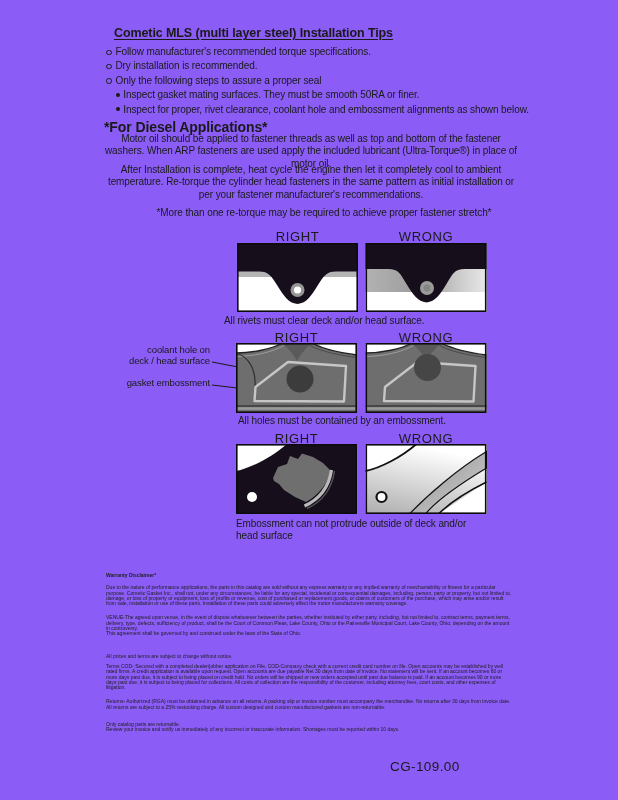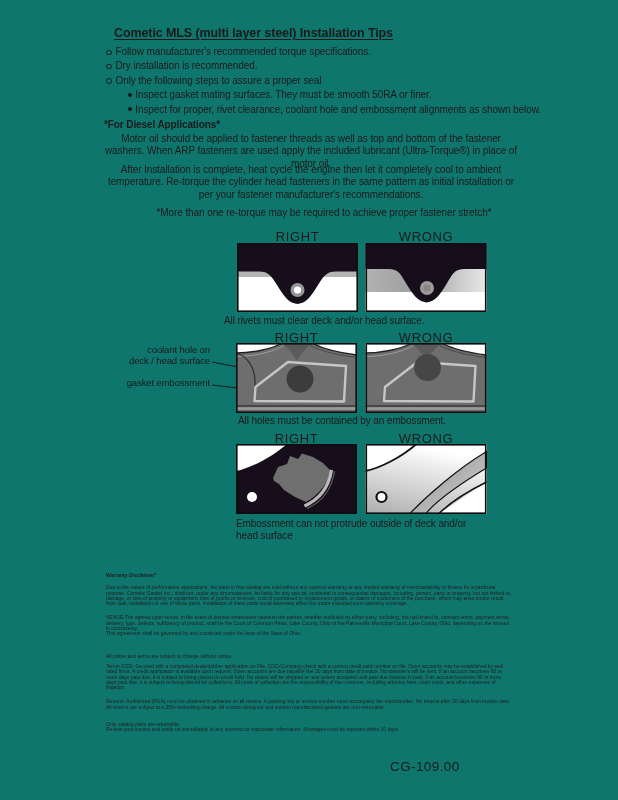--- a/index.html
+++ b/index.html
@@ -1,37 +1,37 @@
 <!DOCTYPE html>
 <html><head>
 <meta charset="utf-8">
 <style>
   html,body{margin:0;padding:0;background:#ffffff;}
   .page{
-    position:relative;width:618px;height:800px;background:#0f766e;
+    position:relative;width:618px;height:800px;background:#8b5cf6;
     font-family:"Liberation Sans",sans-serif;color:#1a1a1a;overflow:hidden;
   }
   .abs{position:absolute;}
   .title{
     font-size:12.5px;font-weight:bold;letter-spacing:-0.1px;
     text-decoration:underline;text-underline-offset:2px;white-space:nowrap;
   }
   .body-text{font-size:10px;line-height:12.4px;letter-spacing:-0.1px;text-align:center;}
   .bullets{font-size:10px;line-height:14.4px;letter-spacing:-0.1px;}
   .b-row{display:flex;align-items:flex-start;}
   .glyph-circle{
     display:inline-block;width:3.5px;height:3.5px;border:0.9px solid #1a1a1a;border-radius:50%;
     margin:4.5px 4px 0 0;flex:0 0 auto;
   }
   .glyph-dot{
     display:inline-block;width:3.8px;height:3.8px;background:#1a1a1a;border-radius:50%;
     margin:4.5px 3.5px 0 0;flex:0 0 auto;
   }
-  .sub{margin-left:22px;}
-  .h2{font-size:10px;font-weight:bold;letter-spacing:-0.1px;white-space:nowrap;text-align:right;}
+  .sub{margin-left:10px;}
+  .h2{font-size:14px;font-weight:bold;letter-spacing:-0.1px;white-space:nowrap;text-align:right;}
   .fig-label{font-size:13px;letter-spacing:0.6px;text-align:center;white-space:nowrap;}
   .fig-caption{font-size:10px;line-height:11.5px;letter-spacing:-0.1px;}
   .callout{font-size:9.5px;line-height:10.8px;text-align:right;letter-spacing:-0.1px;}
   .legal{font-size:5px;line-height:5.3px;color:#1f1f1f;width:407px;letter-spacing:0;}
   .legal p{margin:0;}
   .legal .lh{font-weight:bold;margin:0 0 7px 0;}
   .mB9{margin-bottom:9px !important;}
   .mB17{margin-bottom:17px !important;}
   .mB5{margin-bottom:5px !important;}
   .mB12{margin-bottom:12px !important;}

